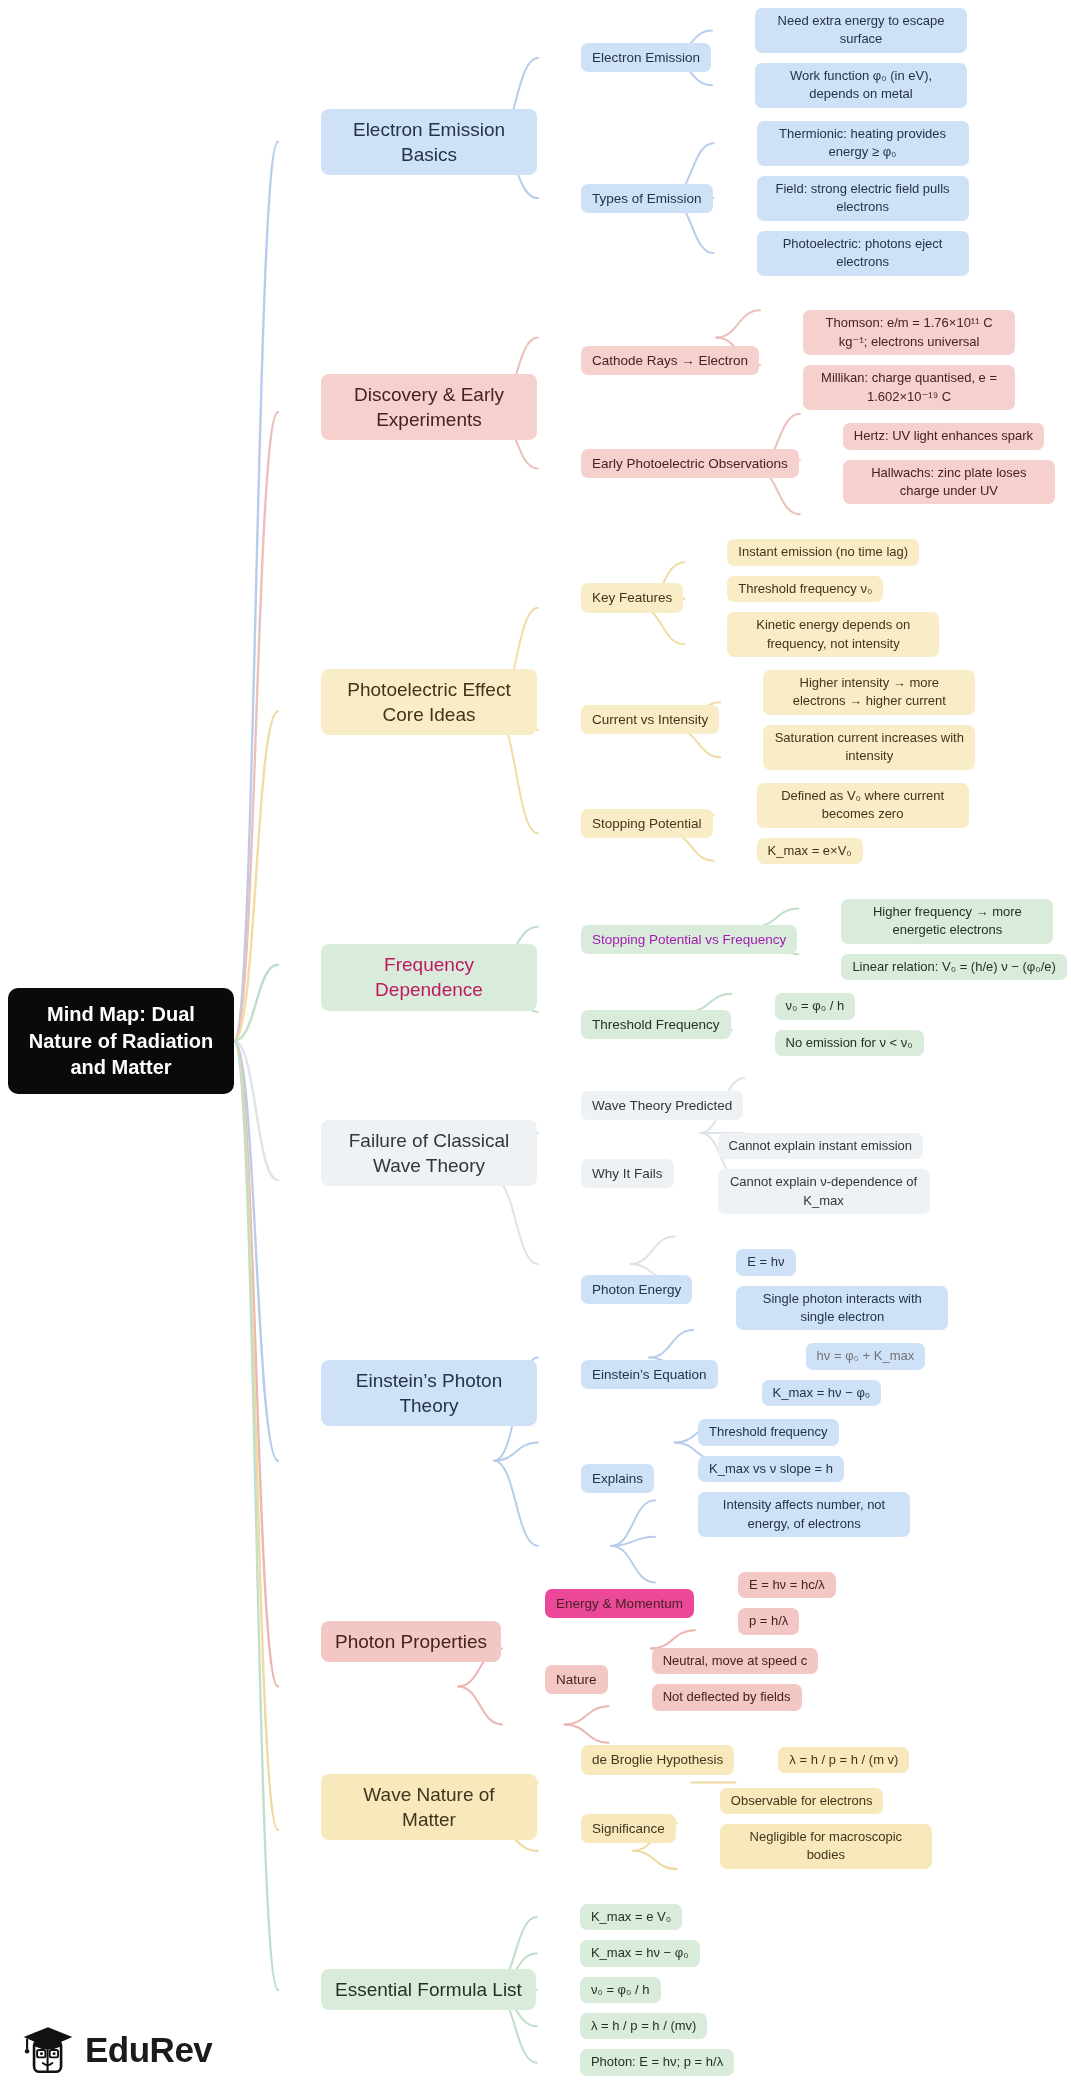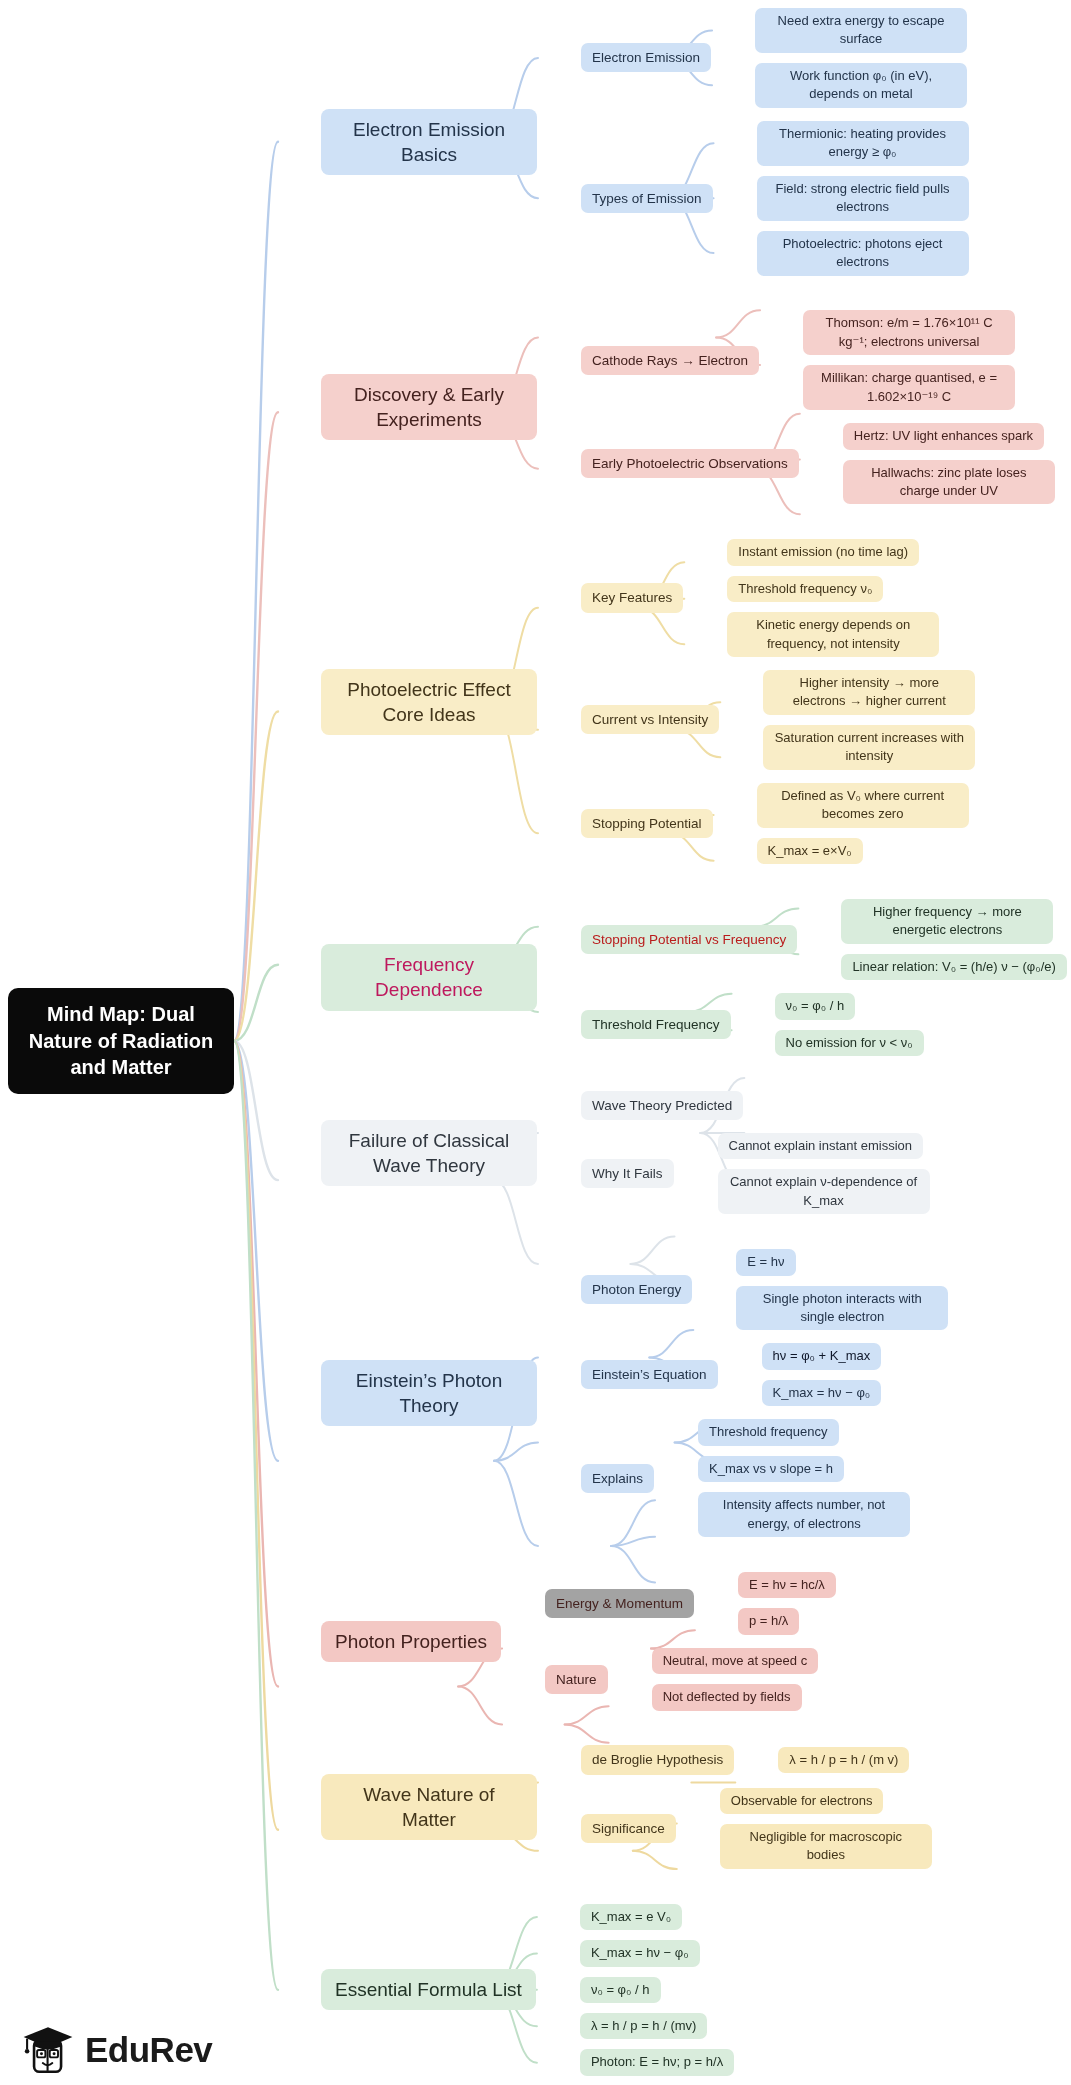--- a/index.html
+++ b/index.html
@@ -209,21 +209,21 @@
               <div class="node leaf" style="background: rgb(249, 237, 199); color: rgb(66, 53, 26);">Defined as V₀ where current becomes zero</div>
               <div class="node leaf formula" style="background: rgb(249, 237, 199); color: rgb(66, 53, 26);">K_max = e×V₀</div>
             </div>
           </div>
         </div>
       </div>
       <div class="branch-row">
         <div class="node branch-label" style="background: rgb(217, 236, 220); color: #be185d;">Frequency Dependence</div>
         <div class="groups">
           <div class="group-row">
-            <div class="node group-label" style="background: rgb(217, 236, 220); color: #b91c1c;">Stopping Potential vs Frequency</div>
+            <div class="node group-label" style="background: rgb(217, 236, 220); color: #a21caf;">Stopping Potential vs Frequency</div>
             <div class="leaves">
               <div class="node leaf" style="background: rgb(217, 236, 220); color: rgb(33, 51, 38);">Higher frequency → more energetic electrons</div>
               <div class="node leaf formula" style="background: rgb(217, 236, 220); color: rgb(33, 51, 38);">Linear relation: V₀ = (h/e) ν − (φ₀/e)</div>
             </div>
           </div>
           <div class="group-row">
             <div class="node group-label" style="background: rgb(217, 236, 220); color: rgb(33, 51, 38);">Threshold Frequency</div>
             <div class="leaves">
               <div class="node leaf formula" style="background: rgb(217, 236, 220); color: rgb(33, 51, 38);">ν₀ = φ₀ / h</div>
               <div class="node leaf" style="background: rgb(217, 236, 220); color: rgb(33, 51, 38);">No emission for ν &lt; ν₀</div>
@@ -252,39 +252,39 @@
           <div class="group-row">
             <div class="node group-label" style="background: rgb(207, 225, 246); color: rgb(35, 52, 74);">Photon Energy</div>
             <div class="leaves">
               <div class="node leaf formula" style="background: rgb(207, 225, 246); color: rgb(35, 52, 74);">E = hν</div>
               <div class="node leaf" style="background: rgb(207, 225, 246); color: rgb(35, 52, 74);">Single photon interacts with single electron</div>
             </div>
           </div>
           <div class="group-row">
             <div class="node group-label" style="background: rgb(207, 225, 246); color: rgb(35, 52, 74);">Einstein’s Equation</div>
             <div class="leaves">
-              <div class="node leaf formula" style="background: rgb(207, 225, 246); color: #0f172a;">hν = φ₀ + K_max</div>
+              <div class="node leaf formula" style="background: rgb(207, 225, 246); color: #737373; margin-left: 44px;">hν = φ₀ + K_max</div>
               <div class="node leaf formula" style="background: rgb(207, 225, 246); color: rgb(35, 52, 74);">K_max = hν − φ₀</div>
             </div>
           </div>
           <div class="group-row">
             <div class="node group-label" style="background: rgb(207, 225, 246); color: rgb(35, 52, 74);">Explains</div>
             <div class="leaves">
               <div class="node leaf" style="background: rgb(207, 225, 246); color: rgb(35, 52, 74);">Threshold frequency</div>
               <div class="node leaf formula" style="background: rgb(207, 225, 246); color: rgb(35, 52, 74);">K_max vs ν slope = h</div>
               <div class="node leaf" style="background: rgb(207, 225, 246); color: rgb(35, 52, 74);">Intensity affects number, not energy, of electrons</div>
             </div>
           </div>
         </div>
       </div>
       <div class="branch-row">
         <div class="node branch-label" style="background: rgb(243, 200, 196); color: rgb(68, 34, 31);">Photon Properties</div>
         <div class="groups">
           <div class="group-row">
-            <div class="node group-label" style="background: #a3a3a3; color: rgb(68, 34, 31);">Energy &amp; Momentum</div>
+            <div class="node group-label" style="background: #ec4899; color: rgb(68, 34, 31);">Energy &amp; Momentum</div>
             <div class="leaves">
               <div class="node leaf formula" style="background: rgb(243, 200, 196); color: rgb(68, 34, 31);">E = hν = hc/λ</div>
               <div class="node leaf formula" style="background: rgb(243, 200, 196); color: rgb(68, 34, 31);">p = h/λ</div>
             </div>
           </div>
           <div class="group-row">
             <div class="node group-label" style="background: rgb(243, 200, 196); color: rgb(68, 34, 31);">Nature</div>
             <div class="leaves">
               <div class="node leaf" style="background: rgb(243, 200, 196); color: rgb(68, 34, 31);">Neutral, move at speed c</div>
               <div class="node leaf" style="background: rgb(243, 200, 196); color: rgb(68, 34, 31);">Not deflected by fields</div>

